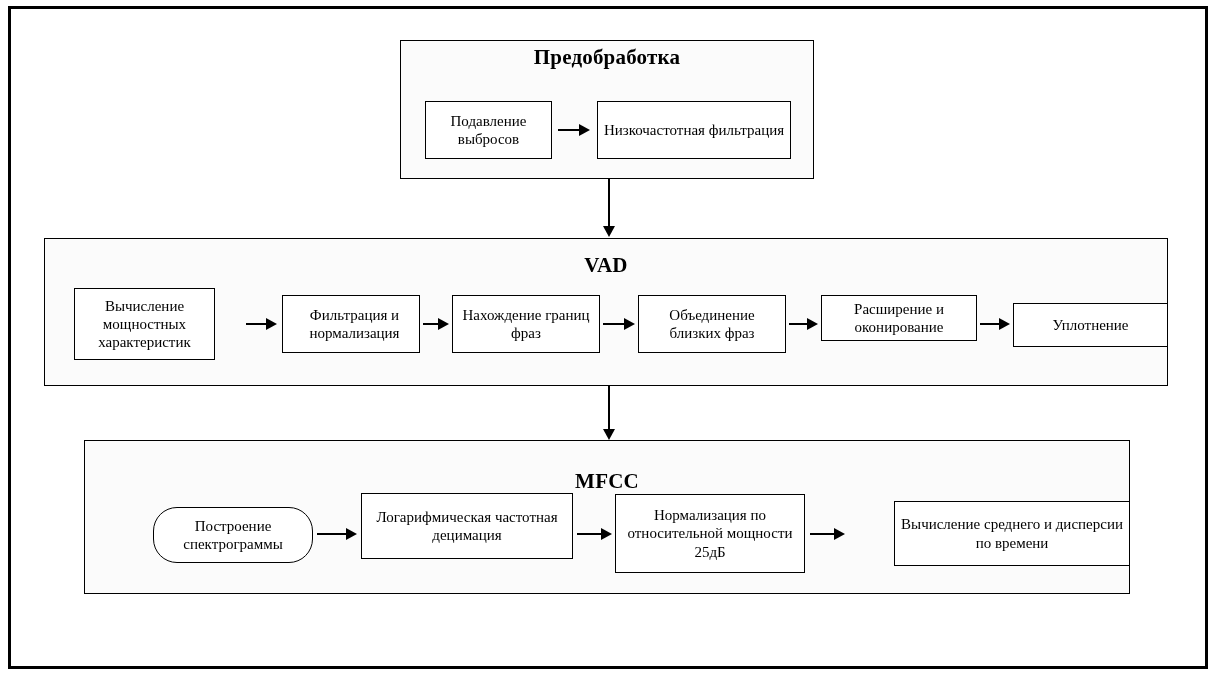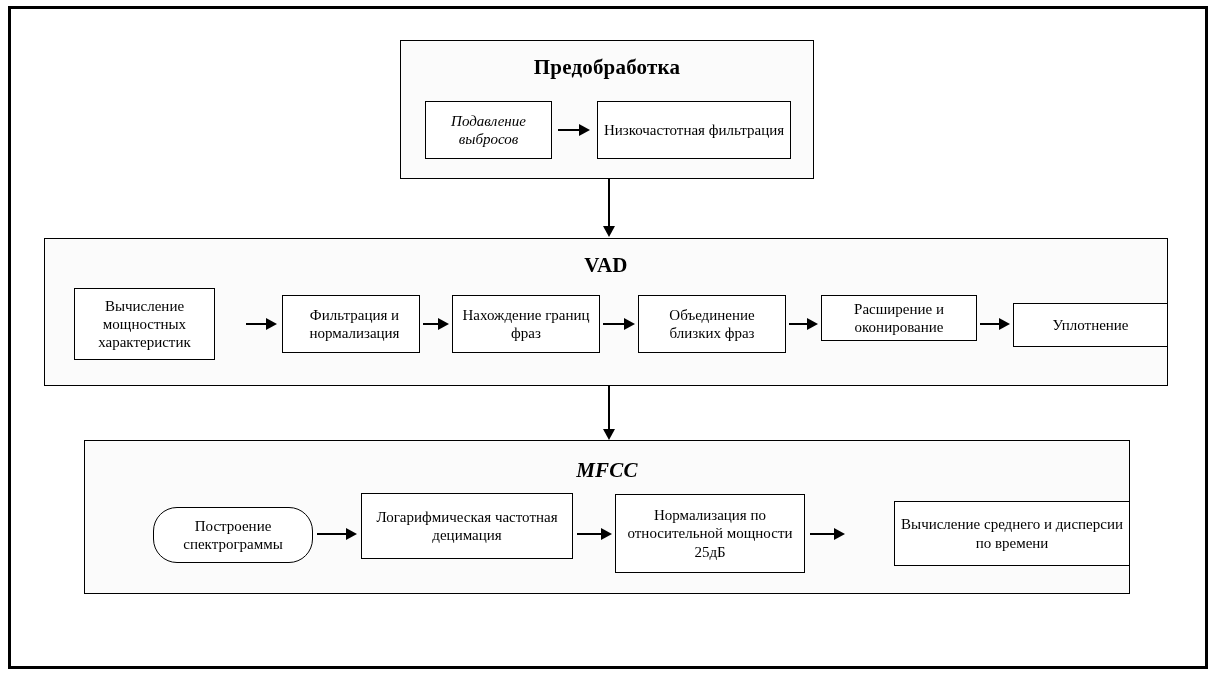--- a/index.html
+++ b/index.html
@@ -87,43 +87,43 @@
     bottom: -10px;
     width: 0;
     height: 0;
     border-left: 6.5px solid transparent;
     border-right: 6.5px solid transparent;
     border-top: 11px solid #000000;
   }
 
   
   #grp-pre { left: 400px; top: 40px; width: 414px; height: 139px; }
-  #grp-pre .group-title { margin-top: 14px; }
-  #box-pre-0 { left: 24px; top: 60px; width: 127px; height: 58px; font-style: italic; }
+  #grp-pre .group-title { margin-top: 4px; }
+  #box-pre-0 { left: 24px; top: 60px; width: 127px; height: 58px; }
   #box-pre-1 { left: 196px; top: 60px; width: 194px; height: 58px; }
   #arr-pre-0 { left: 157px; top: 88px; width: 30px; }
 
   
   #grp-vad { left: 44px; top: 238px; width: 1124px; height: 148px; }
   #grp-vad .group-title { margin-top: 14px; }
   #box-vad-0 { left: 29px; top: 49px; width: 141px; height: 72px; }
   #box-vad-1 { left: 237px; top: 56px; width: 138px; height: 58px; padding-left: 12px; }
   #box-vad-2 { left: 407px; top: 56px; width: 148px; height: 58px; }
   #box-vad-3 { left: 593px; top: 56px; width: 148px; height: 58px; }
   #box-vad-4 { left: 776px; top: 56px; width: 156px; height: 46px; }
   #box-vad-5 { left: 968px; top: 64px; width: 155px; height: 44px; }
   #arr-vad-0 { left: 201px; top: 84px; width: 29px; }
   #arr-vad-1 { left: 378px; top: 84px; width: 24px; }
   #arr-vad-2 { left: 558px; top: 84px; width: 30px; }
   #arr-vad-3 { left: 744px; top: 84px; width: 27px; }
   #arr-vad-4 { left: 935px; top: 84px; width: 28px; }
 
   
   #grp-mfcc { left: 84px; top: 440px; width: 1046px; height: 154px; }
-  #grp-mfcc .group-title { margin-top: 17px; font-style: italic; }
+  #grp-mfcc .group-title { margin-top: 28px; }
   #box-mfcc-0 { left: 68px; top: 66px; width: 160px; height: 56px; border-radius: 24px; }
   #box-mfcc-1 { left: 276px; top: 52px; width: 212px; height: 66px; }
   #box-mfcc-2 { left: 530px; top: 53px; width: 190px; height: 79px; }
   #box-mfcc-3 { left: 809px; top: 60px; width: 236px; height: 65px; }
   #arr-mfcc-0 { left: 232px; top: 92px; width: 38px; }
   #arr-mfcc-1 { left: 492px; top: 92px; width: 33px; }
   #arr-mfcc-2 { left: 725px; top: 92px; width: 33px; }
 
   
   #arr-main-0 { left: 608px; top: 179px; height: 48px; }

